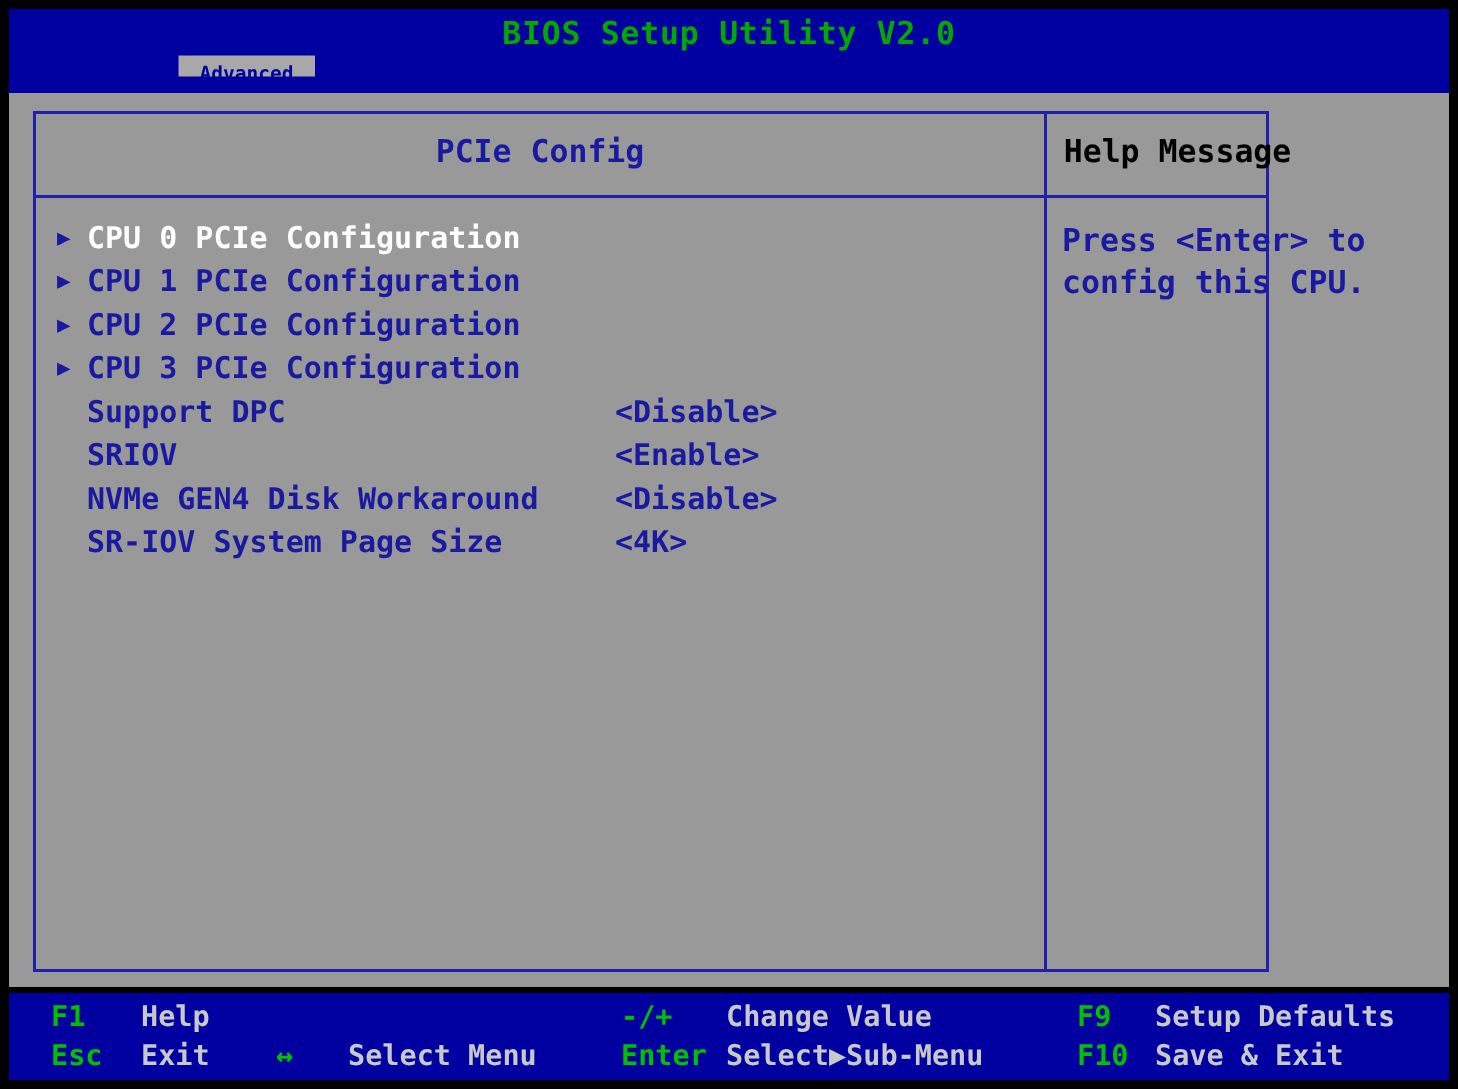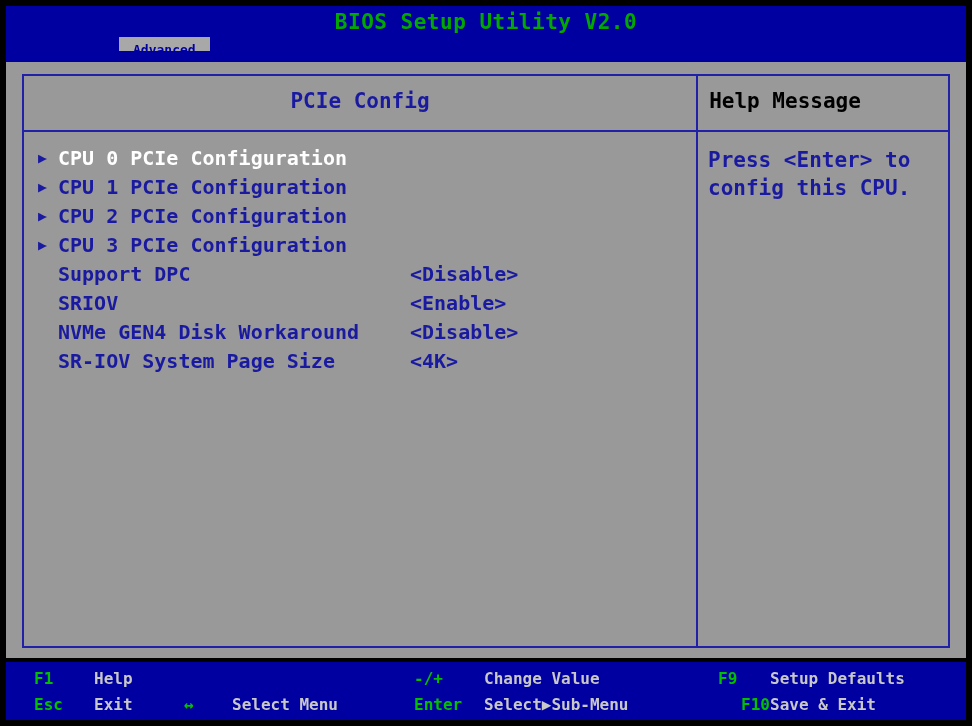--- a/index.html
+++ b/index.html
@@ -72,21 +72,21 @@
     width: 960px;
     height: 596px;
     background: #999999;
   }
 
   
   .frame {
     position: absolute;
     left: 16px;
     top: 12px;
-    width: 928px;
+    width: 824px;
     height: 574px;
     border: 2px solid #2020a8;
     box-sizing: border-box;
   }
   .frame-headrow {
     position: absolute;
     left: 0;
     top: 0;
     width: 100%;
     height: 56px;
@@ -186,21 +186,21 @@
     position: absolute;
     left: 6px;
     top: 662px;
     width: 960px;
     height: 58px;
     background: #0000a0;
   }
   .fcell {
     position: absolute;
     white-space: pre;
-    font-size: 16px;
+    font-size: 19px;
     font-weight: bold;
     line-height: 25px;
   }
   .fkey { color: #00c000; }
   .fdesc { color: #c8c8c8; }
 </style>
 </head>
 <body>
 
 <div id="screen">
@@ -241,16 +241,16 @@
     </div>
   </div>
 
   <div class="footer" id="footer-bar">
       <div class="fcell" style="left: 28px; top: 4px;"><span class="fkey" style="display: inline-block; width: 60px;">F1</span><span class="fdesc">Help</span></div>
       <div class="fcell" style="left: 28px; top: 30px;"><span class="fkey" style="display: inline-block; width: 60px;">Esc</span><span class="fdesc">Exit</span></div>
       <div class="fcell" style="left: 408px; top: 4px;"><span class="fkey" style="display: inline-block; width: 70px;">-/+</span><span class="fdesc">Change Value</span></div>
       <div class="fcell" style="left: 178px; top: 30px;"><span class="fkey" style="display: inline-block; width: 48px;">↔</span><span class="fdesc">Select Menu</span></div>
       <div class="fcell" style="left: 408px; top: 30px;"><span class="fkey" style="display: inline-block; width: 70px;">Enter</span><span class="fdesc">Select▶Sub-Menu</span></div>
       <div class="fcell" style="left: 712px; top: 4px;"><span class="fkey" style="display: inline-block; width: 52px;">F9</span><span class="fdesc">Setup Defaults</span></div>
-      <div class="fcell" style="left: 712px; top: 30px;"><span class="fkey" style="display: inline-block; width: 52px; text-align: right;">F10</span><span class="fdesc">Save &amp; Exit</span></div>
+      <div class="fcell" style="left: 712px; top: 30px;"><span class="fkey" style="display: inline-block; width: 52px;">F10</span><span class="fdesc">Save &amp; Exit</span></div>
     </div>
 
 </div>
 
 </body></html>

